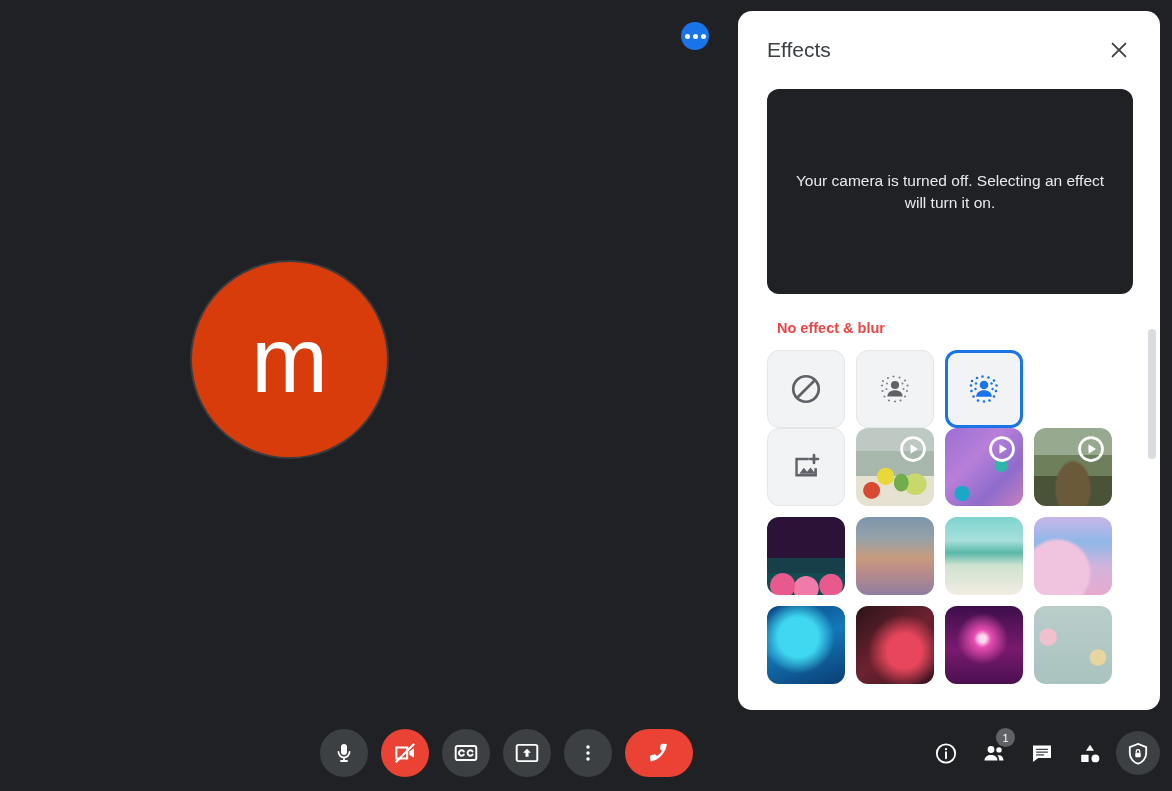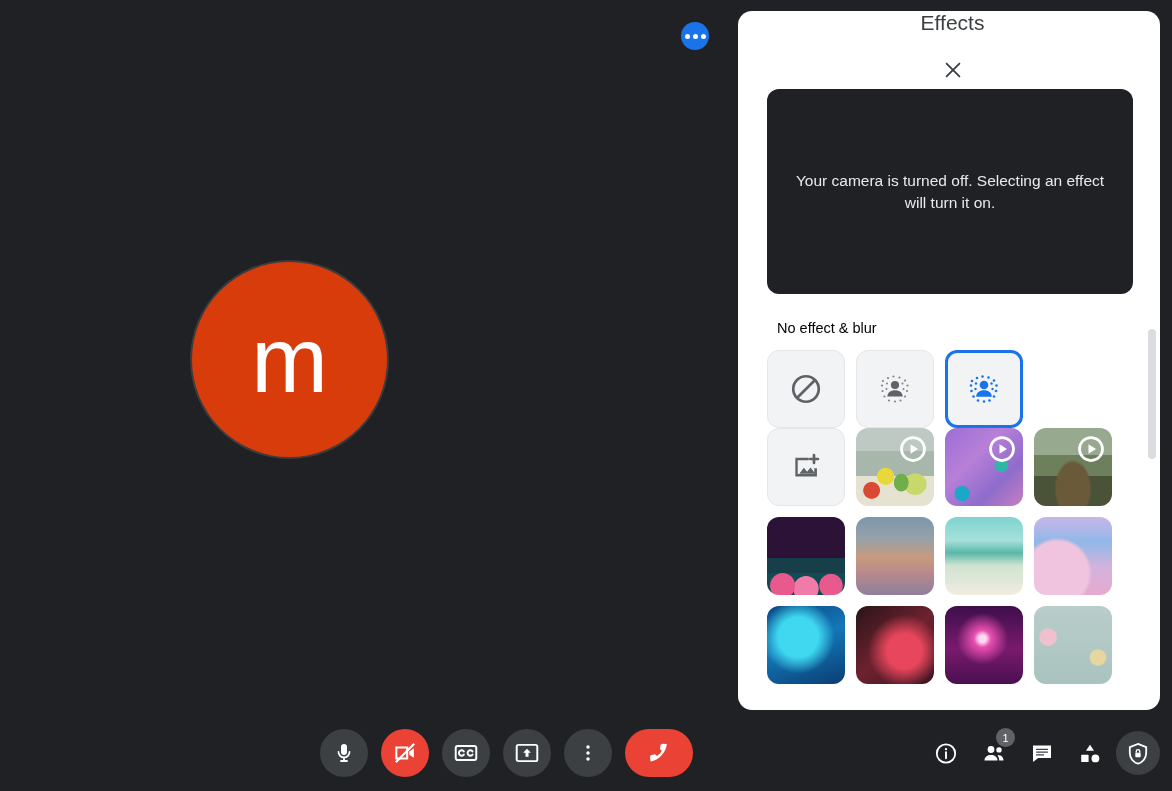--- a/index.html
+++ b/index.html
@@ -34,21 +34,21 @@
 
   
   .panel {
     position: absolute; left: 738px; top: 11px;
     width: 422px; height: 699px;
     background: #ffffff; border-radius: 14px;
     overflow: hidden;
   }
   .panel-head {
     height: 78px; display: flex; align-items: center;
-    padding: 0 22px 0 29px; justify-content: space-between; flex-direction: column;
+    padding: 0 22px 0 29px; justify-content: space-between;
   }
   .panel-title { font-size: 21px; color: #3c4043; font-weight: 400; }
   .close-btn {
     width: 38px; height: 38px; border-radius: 50%; border: none; background: transparent;
     display: flex; align-items: center; justify-content: center; cursor: pointer;
   }
 
   .panel-scroll {
     position: absolute; left: 0; top: 78px; width: 422px; height: 621px;
     overflow: hidden; padding: 0 0 0 0;
@@ -59,21 +59,21 @@
   .preview {
     width: 366px; height: 205px; background: #202124; border-radius: 12px;
     display: flex; align-items: center; justify-content: center;
     padding: 0 26px;
   }
   .preview-text {
     color: #e8eaed; font-size: 15.5px; line-height: 1.38; text-align: center; font-weight: 400;
   }
 
   .section-title {
-    font-size: 14.5px; color: #000000; margin: 26px 0 14px 10px; font-weight: 400;
+    font-size: 14.5px; color: #ef4444; margin: 26px 0 14px 10px; font-weight: 700;
   }
 
   
   .tile-row { display: flex; gap: 11px; }
   .tile {
     width: 78px; height: 78px; border-radius: 12px; flex: 0 0 auto;
     display: flex; align-items: center; justify-content: center;
     cursor: pointer; position: relative; overflow: hidden;
   }
   .tile.plain { background: #f1f3f4; border: 1px solid #e4e6e8; }

